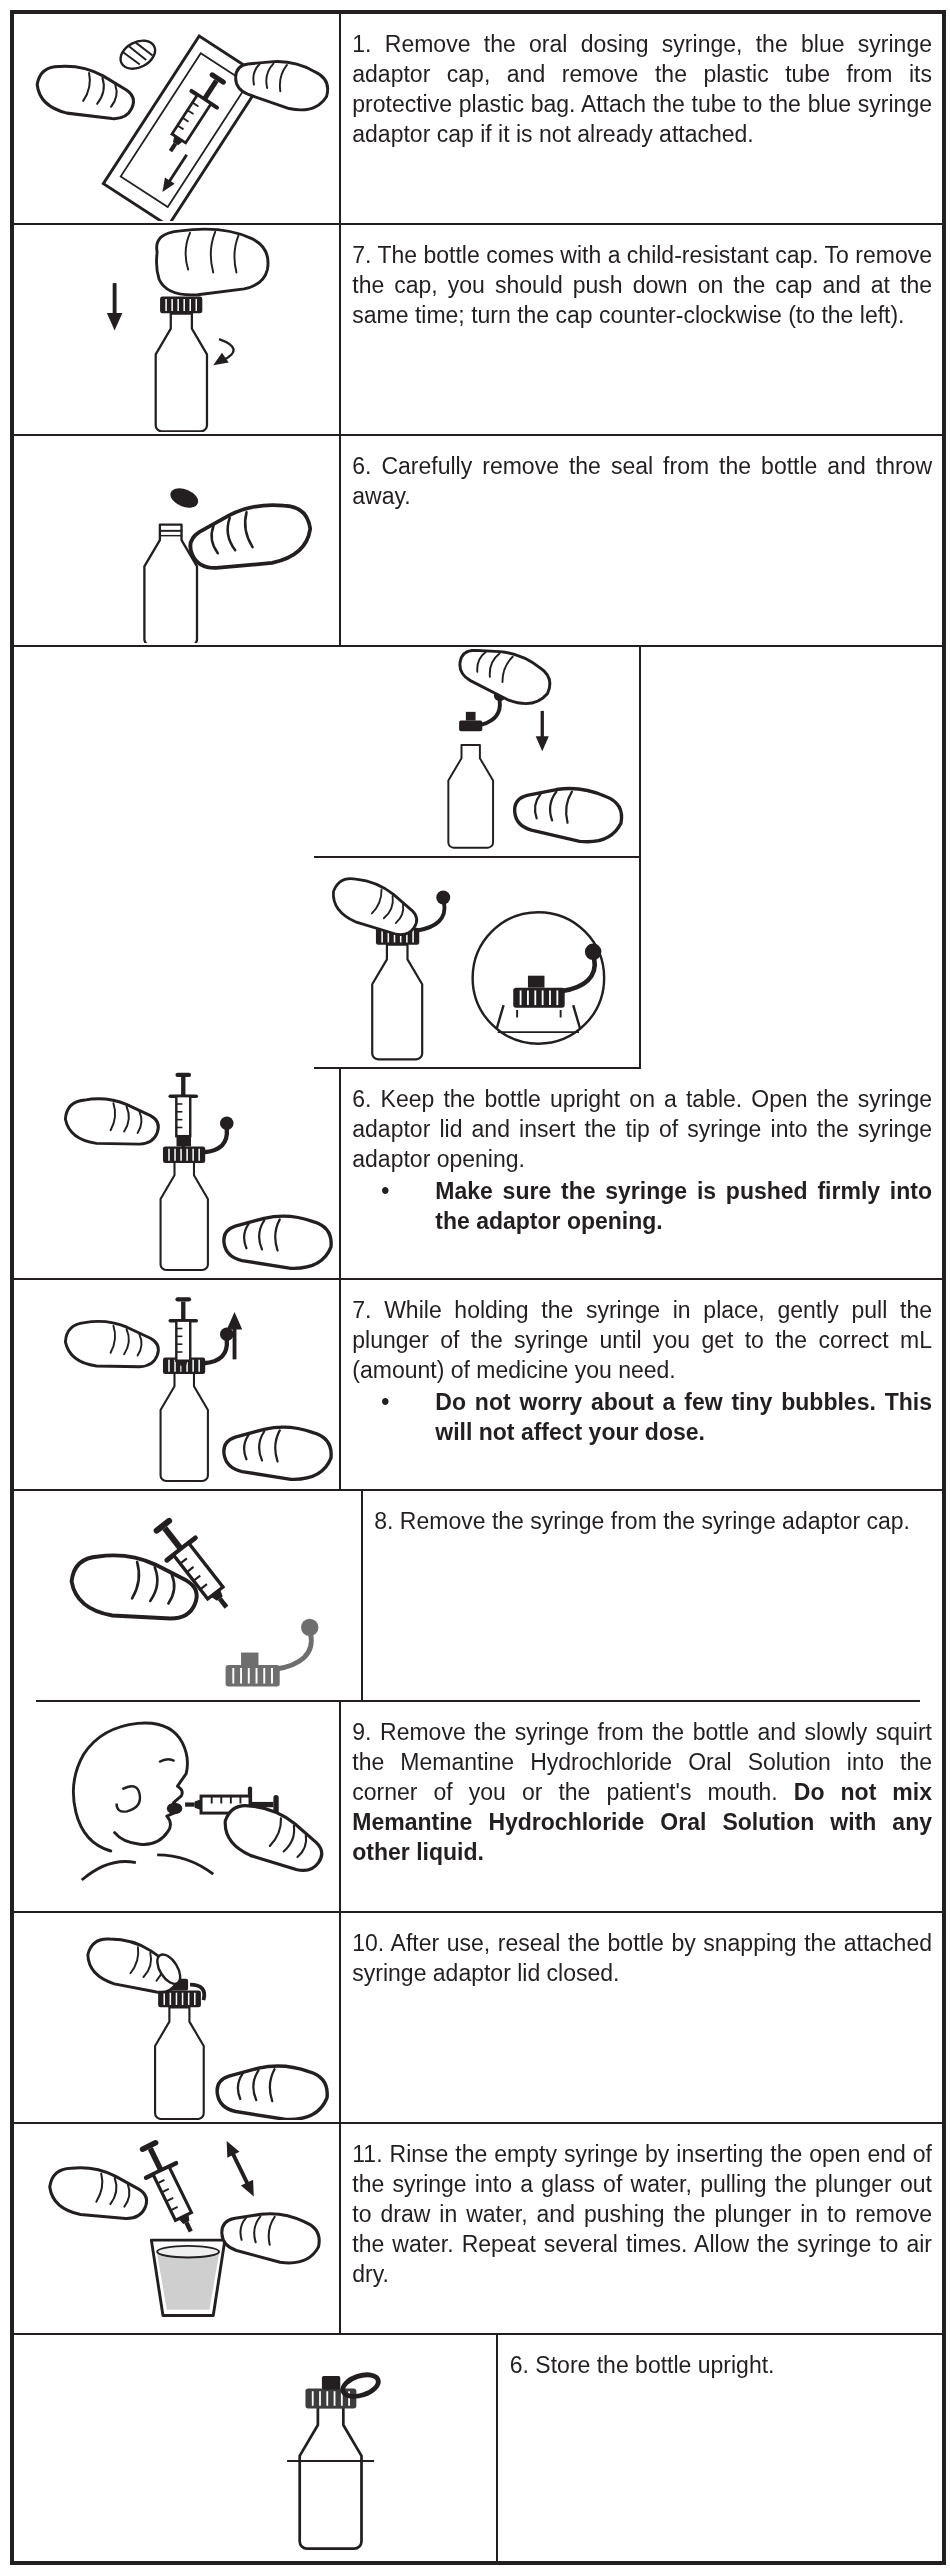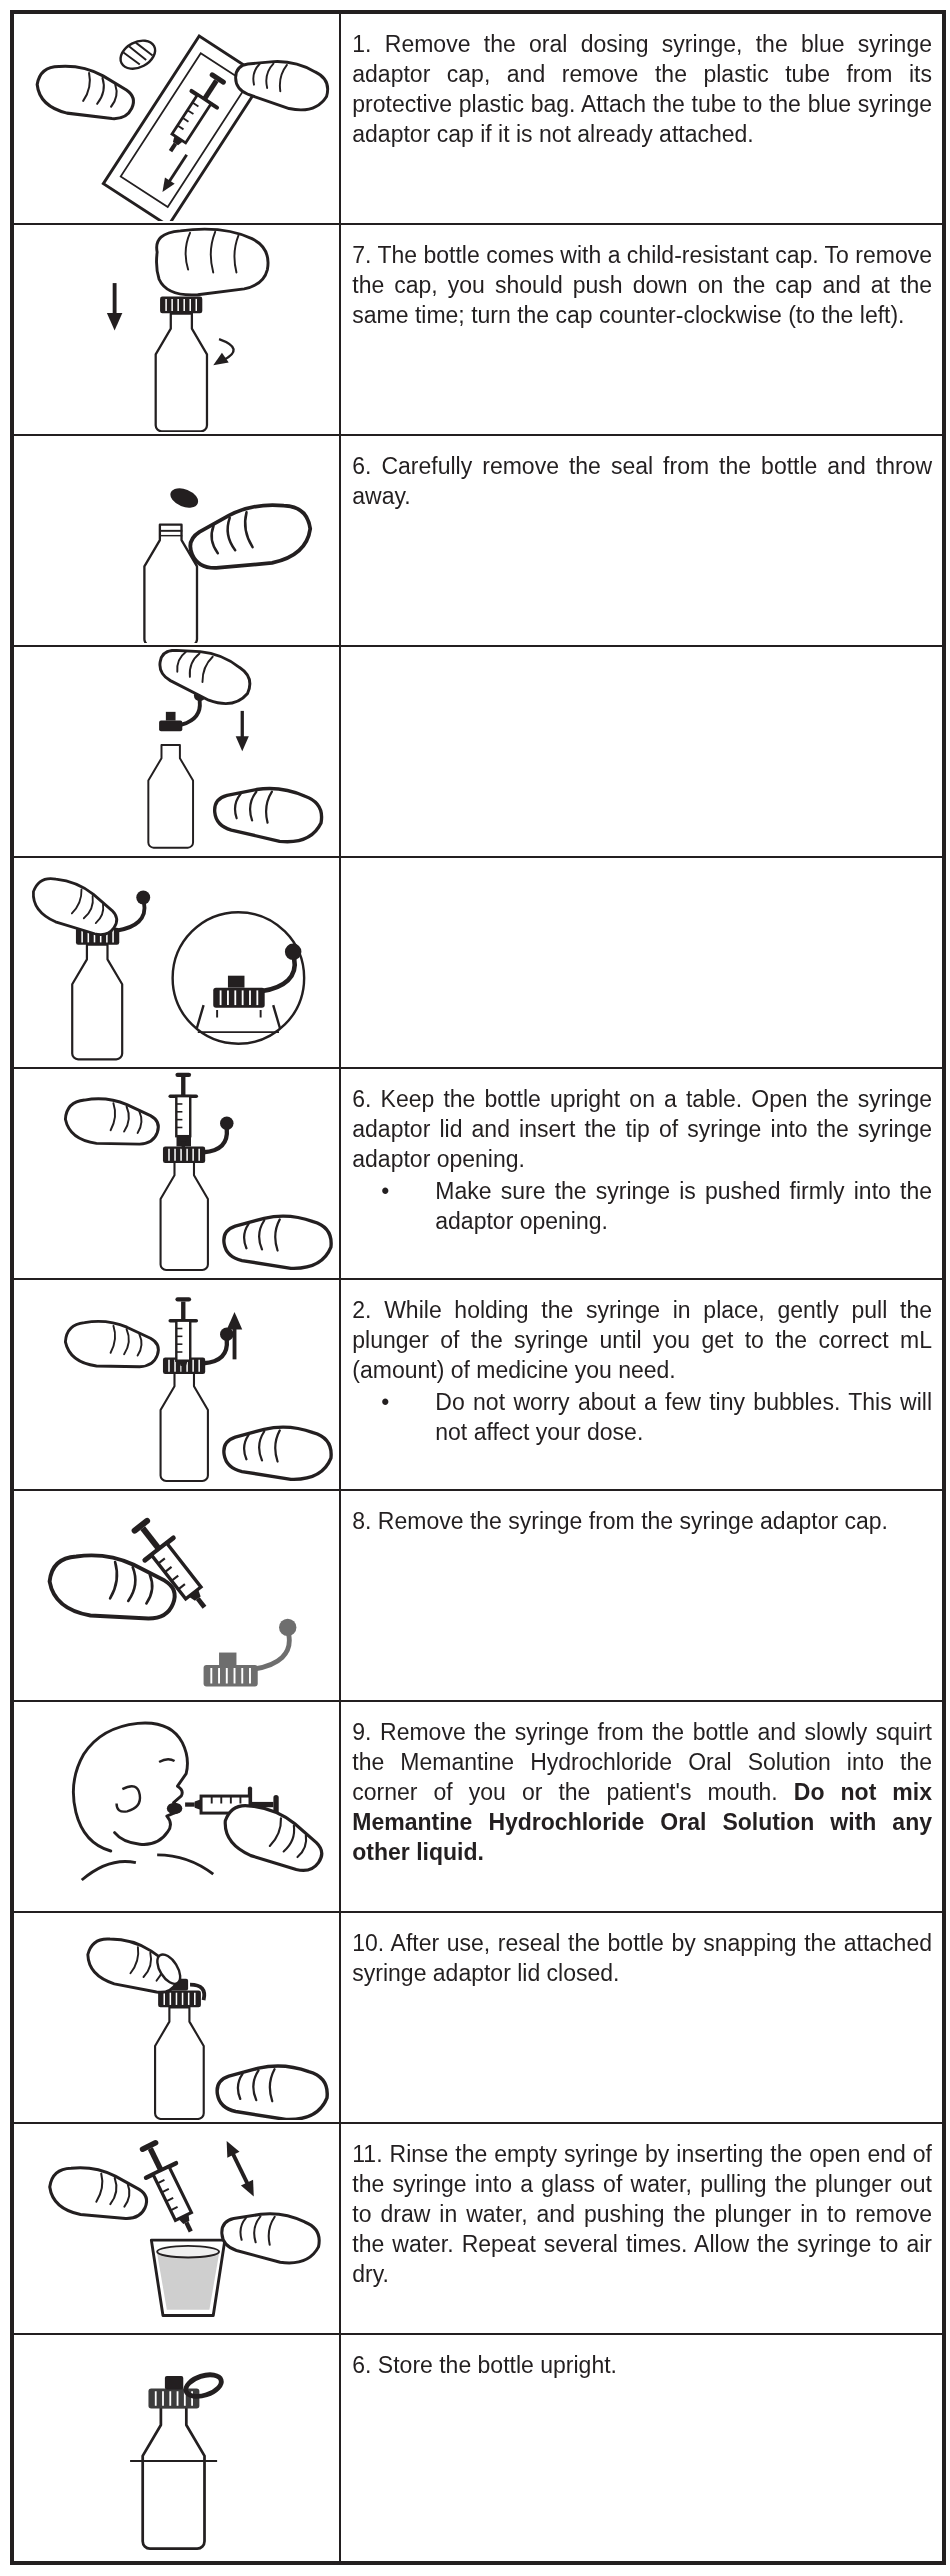--- a/index.html
+++ b/index.html
@@ -4,37 +4,38 @@
 <style>
   html,body{margin:0;padding:0;background:#ffffff;}
   body{width:951px;font-family:"Liberation Sans", sans-serif;color:#231f20;}
   .sheet{
     box-sizing:border-box;
     width:936px;height:2555px;
     margin:9.7px 0 11.6px 9.7px;
     border:4.8px solid #231f20;
     display:flex;flex-direction:column;
     background:#fff;
+    align-items:center;
   }
   .row{display:flex;flex:0 0 209px;border-bottom:2.9px solid #231f20;overflow:hidden;}
   .row:last-child{border-bottom:none;flex:1;}
   .cell-img{
     flex:0 0 327px;box-sizing:border-box;
     border-right:2.9px solid #231f20;
     display:flex;align-items:center;justify-content:center;
     background:#fff;
   }
   .cell-text{
     flex:1;box-sizing:border-box;
     padding:15.5px 9.7px 0 11.6px;
     font-size:23px;line-height:30px;
     text-align:justify;color:#231f20;
   }
   .cell-text p{margin:0;}
-  .bullets{margin:1.9px 0 0;padding:0;list-style:none;}
+  .bullets{margin:1.9px 0 0;padding:0;list-style:none;font-weight:bold;}
   .bullets li{position:relative;padding-left:83px;text-align:justify;}
   .bullets li::before{content:"\2022";position:absolute;left:29px;top:0;}
   b{font-weight:bold;}
   svg.illus{display:block;}
 </style>
 </head>
 <body>
 
 <svg width="0" height="0" style="position:absolute" aria-hidden="true">
   <defs>
@@ -215,21 +216,21 @@
         <circle cx="220" cy="54" r="7" fill="#231f20"></circle>
         <use href="#def-syringe" transform="translate(175,40) scale(0.9)"></use>
         <g transform="translate(228,80) rotate(180)">
             <use href="#def-arrow"></use>
           </g>
         <use href="#def-hand" transform="translate(56,34) rotate(10)"></use>
         <use href="#def-hand" transform="translate(330,150) scale(-1.15,1.15)"></use>
       </svg>
     </div>
     <div class="cell-text">
-      <p>2. While holding the syringe in place, gently pull the plunger of the syringe until you get to the correct mL (amount) of medicine you need.</p>
+      <p>7. While holding the syringe in place, gently pull the plunger of the syringe until you get to the correct mL (amount) of medicine you need.</p>
       <ul class="bullets">
         <li>Do not worry about a few tiny bubbles. This will not affect your dose.</li>
       </ul>
     </div>
   </div>
 
   <div class="row">
     <div class="cell-img">
       <svg class="illus" viewBox="0 0 336 212" width="325" height="205" color="#231f20" aria-label="syringe-removed-from-syringe-adaptor-cap">
         <g transform="translate(150,58) rotate(-38)">

